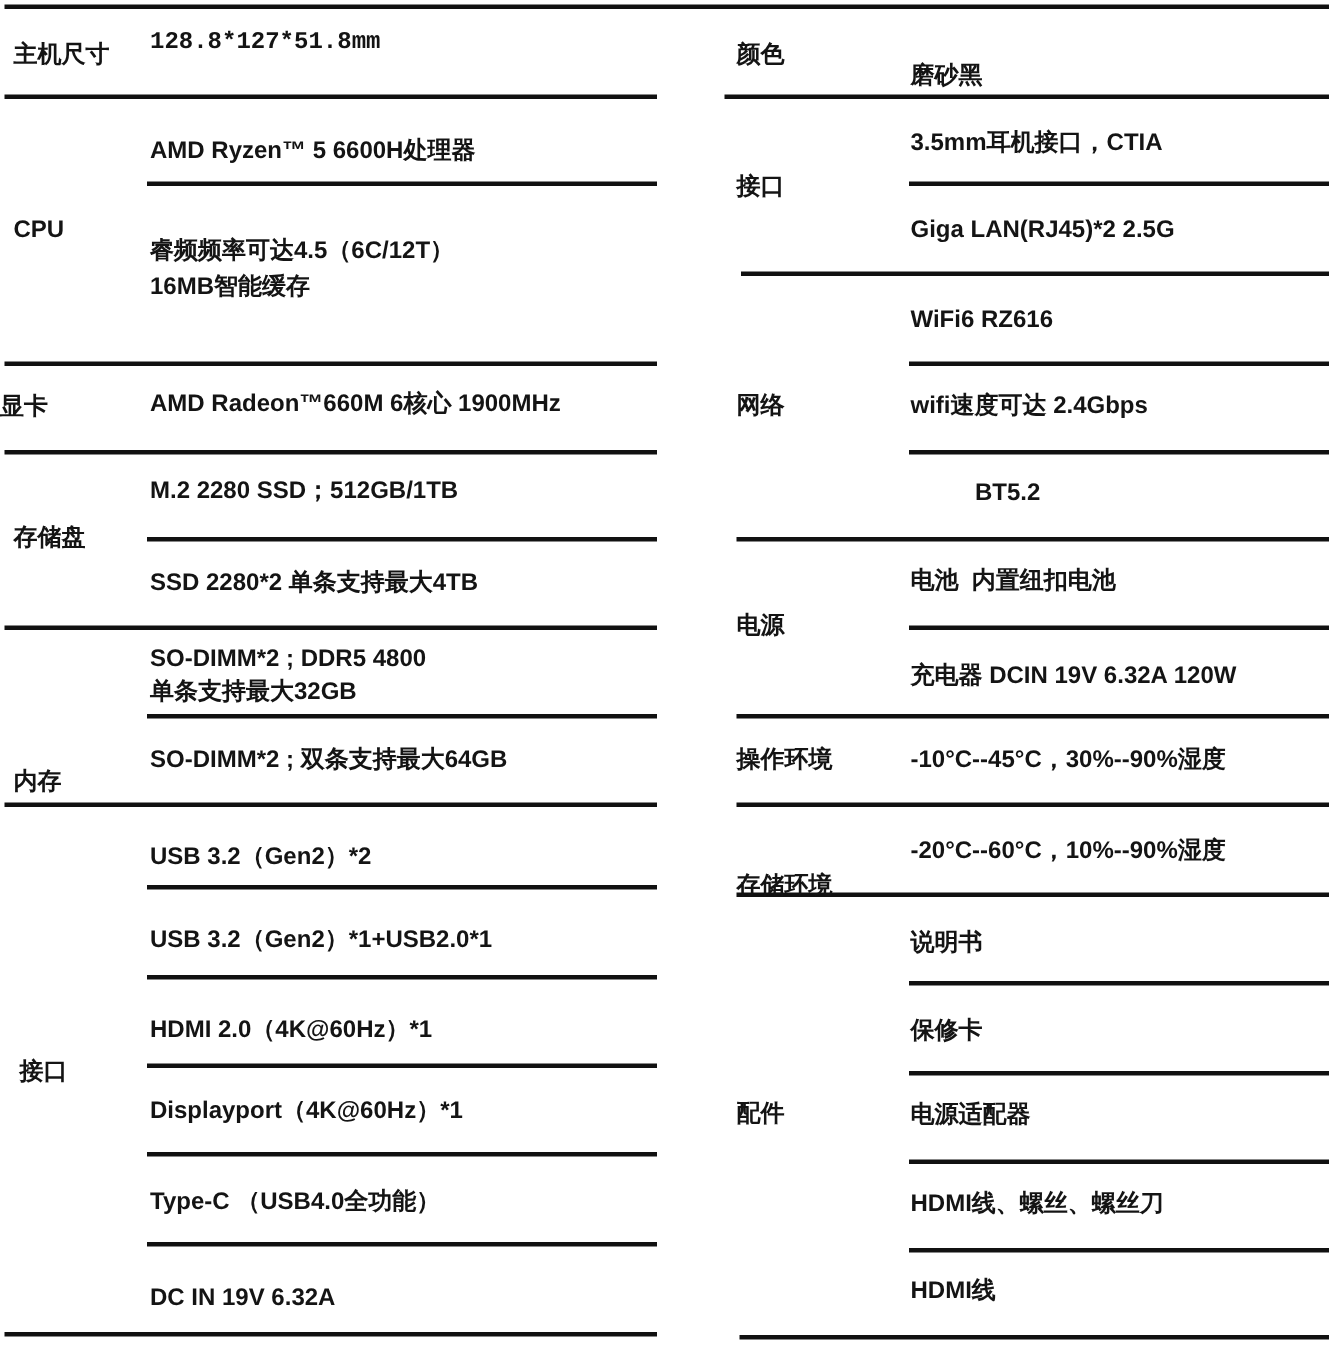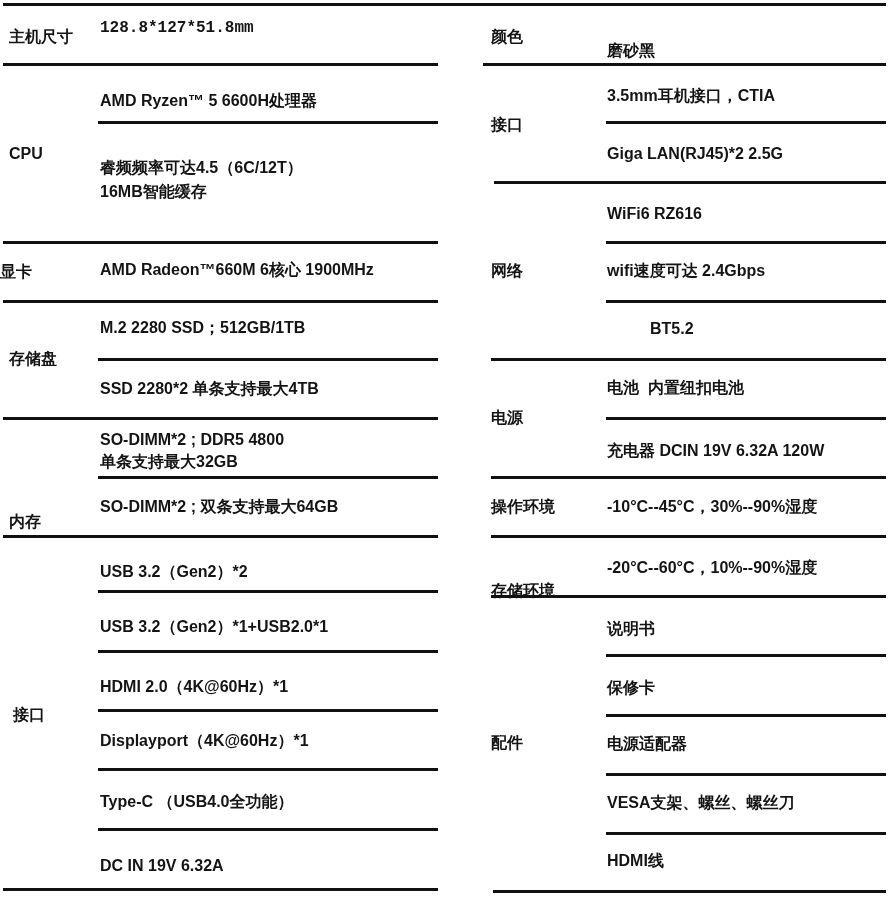--- a/index.html
+++ b/index.html
@@ -91,14 +91,14 @@
 <span class="t" style="left:491px;top:496px;">操作环境</span>
 <span class="t" style="left:607px;top:496px;">-10°C--45°C，30%--90%湿度</span>
 
 <span class="t" style="left:491px;top:557px;margin-top:23px;">存储环境</span>
 <span class="t" style="left:607px;top:557px;">-20°C--60°C，10%--90%湿度</span>
 
 <span class="t" style="left:491px;top:732px;">配件</span>
 <span class="t" style="left:607px;top:618px;">说明书</span>
 <span class="t" style="left:607px;top:677px;">保修卡</span>
 <span class="t" style="left:607px;top:733px;">电源适配器</span>
-<span class="t" style="left:607px;top:792px;">VESA支架、螺丝、螺丝刀</span>
+<span class="t" style="left:607px;top:792px;">HDMI线、螺丝、螺丝刀</span>
 <span class="t" style="left:607px;top:850px;">HDMI线</span>
 
 </body></html>

